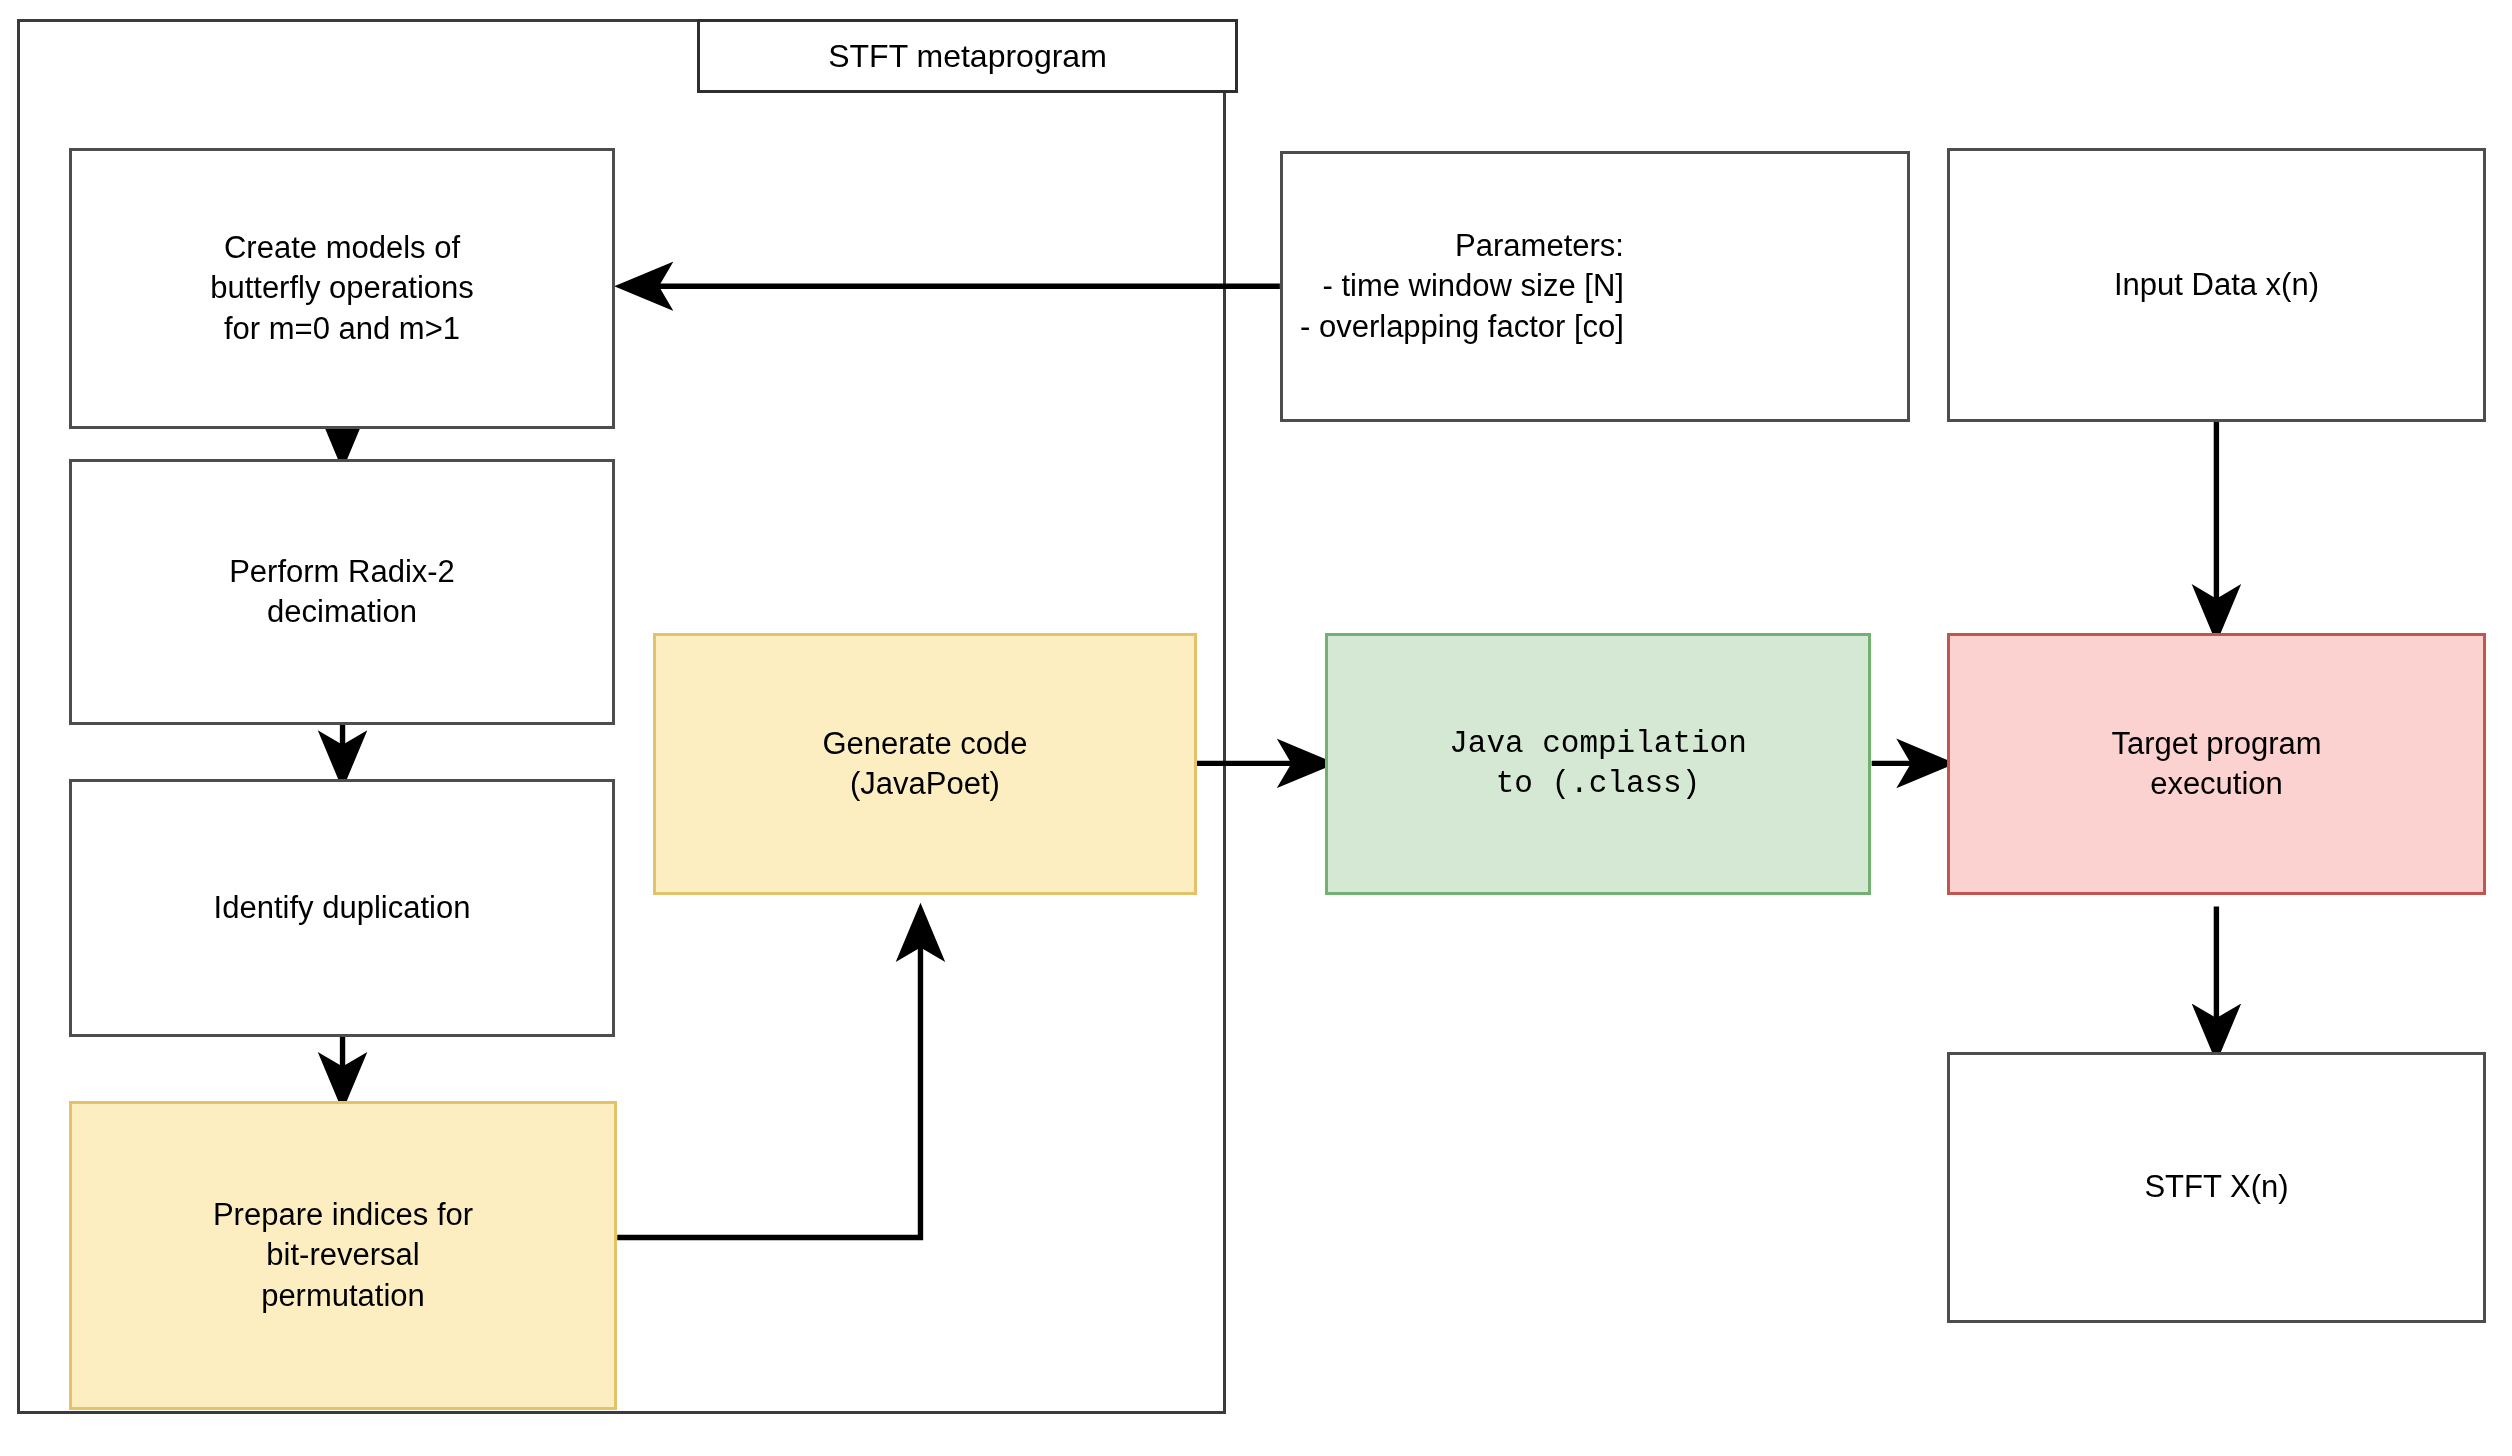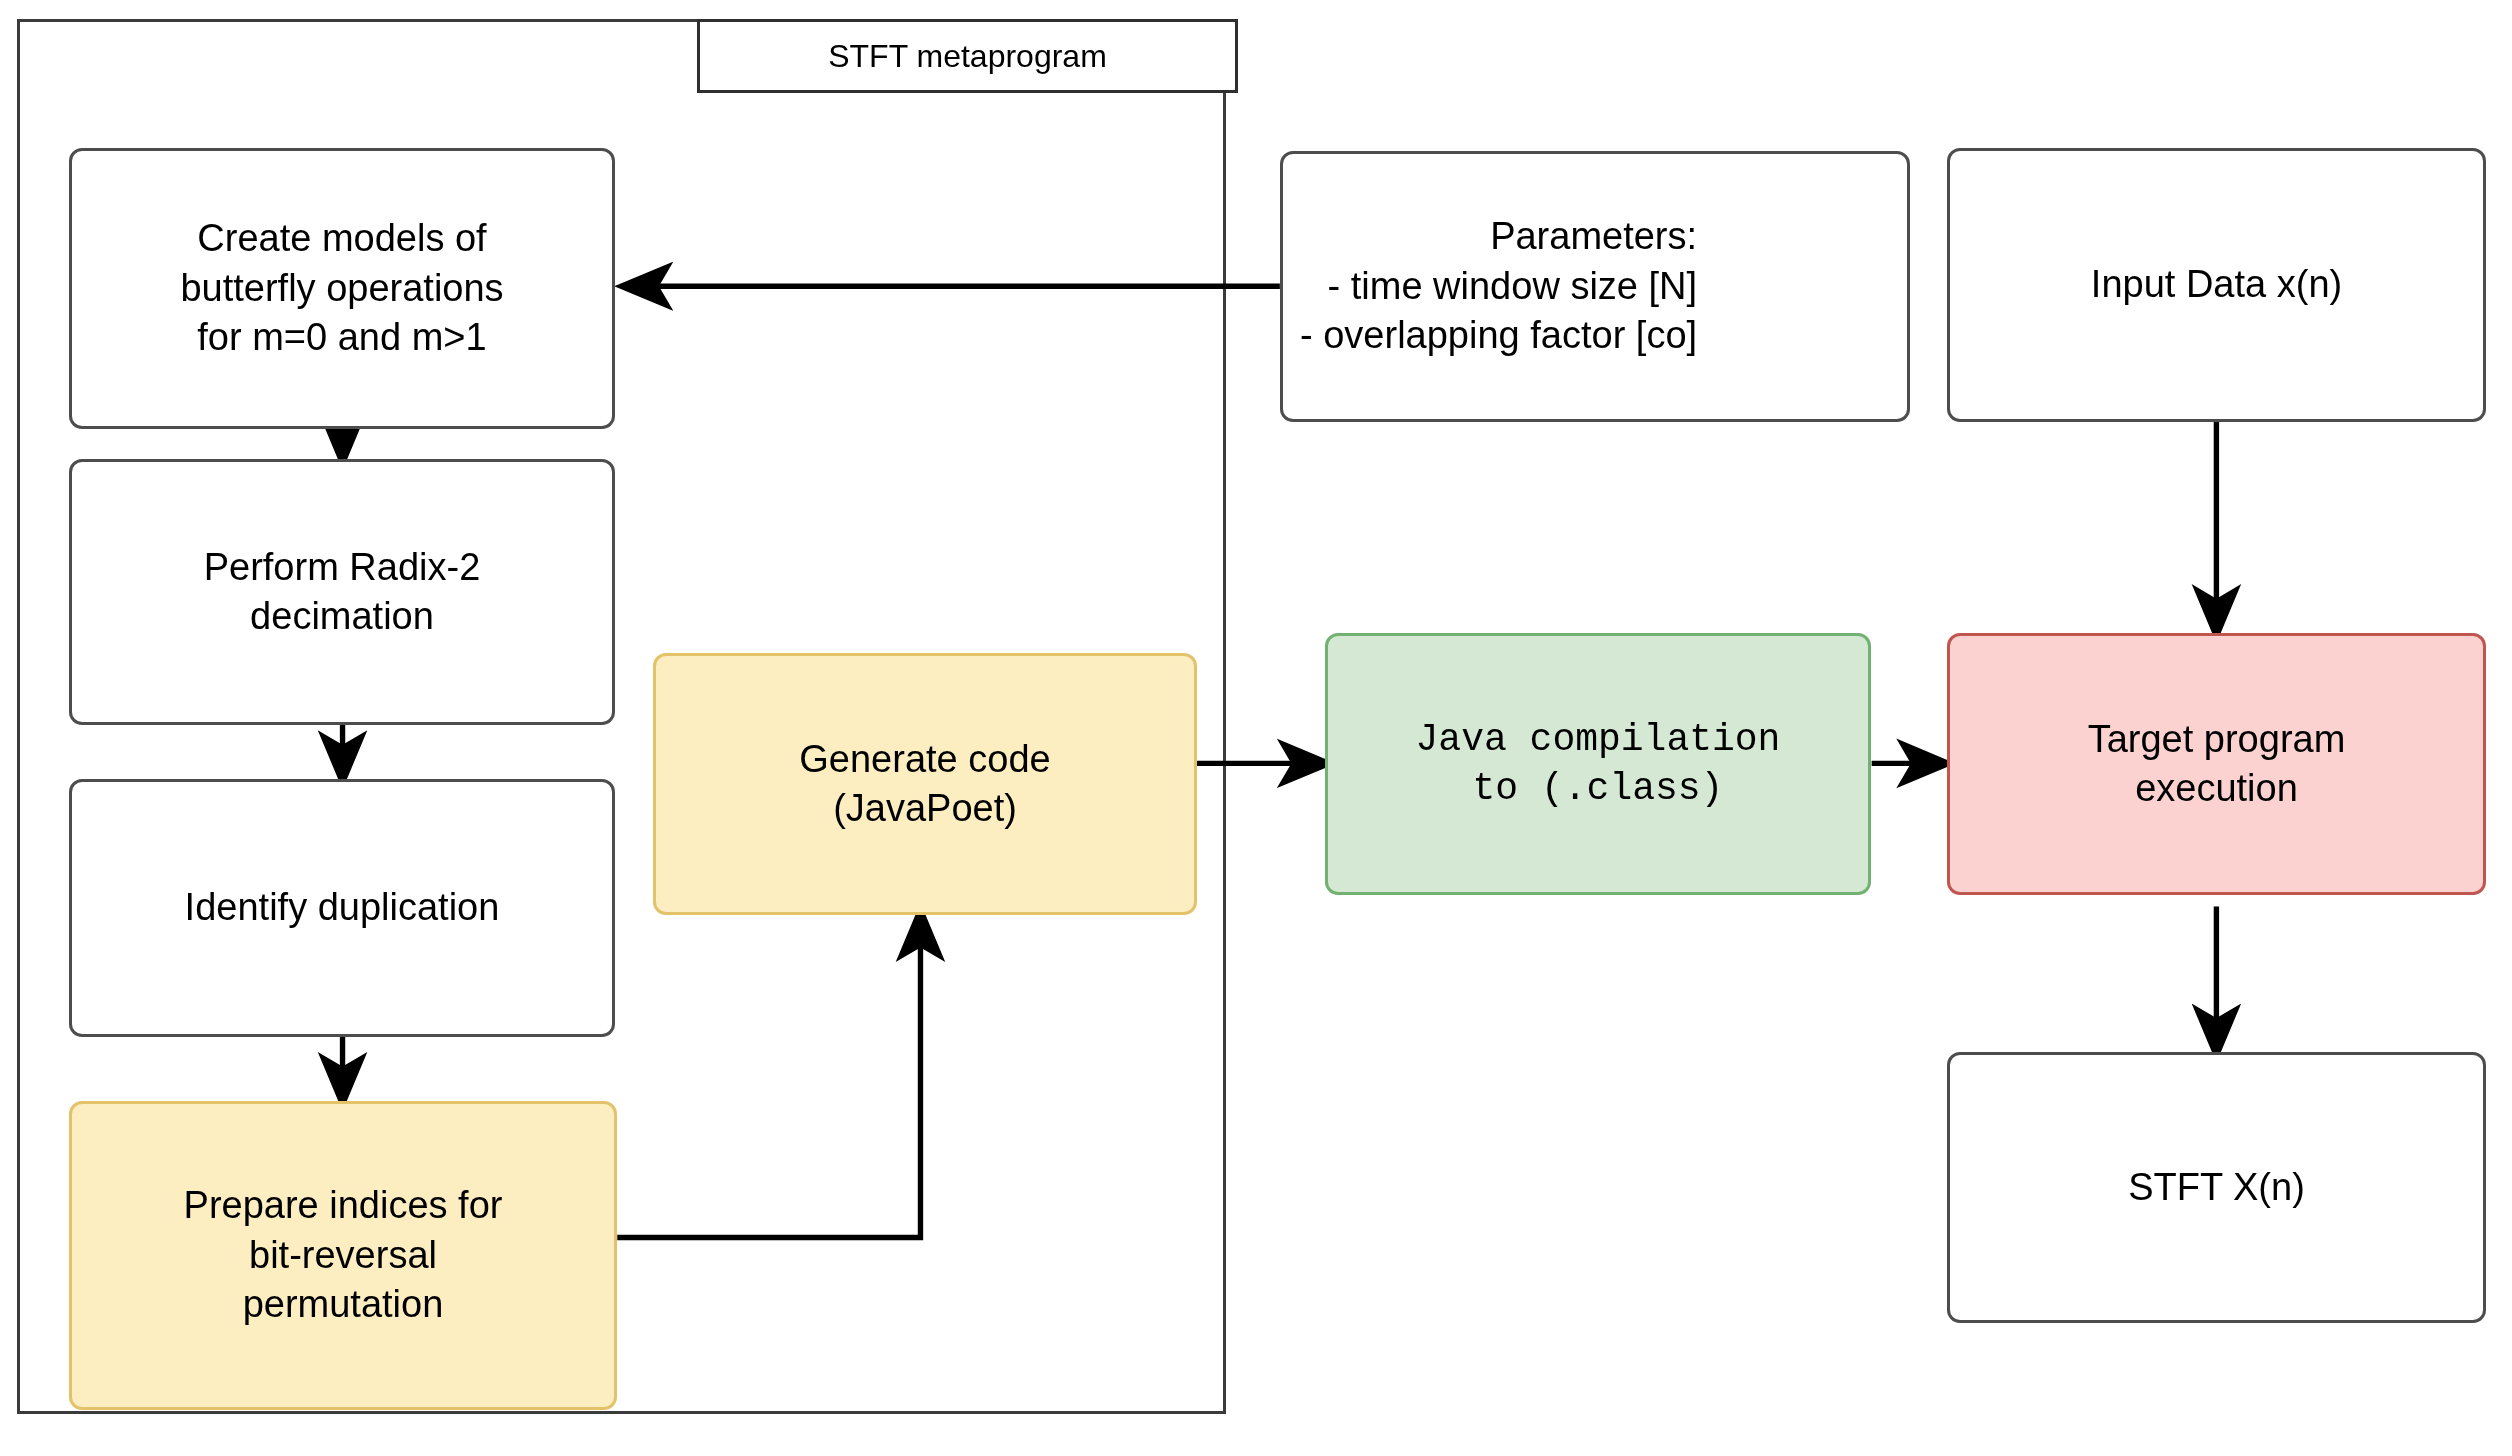--- a/index.html
+++ b/index.html
@@ -22,24 +22,23 @@
   
   .node {
     position: absolute;
     box-sizing: border-box;
     display: flex;
     align-items: center;
     justify-content: center;
     text-align: center;
     color: #000000;
     line-height: 1.30;
-    font-size: 38px;
+    font-size: 31px;
     padding: 4.6px 10.8px;
     white-space: pre-line;
-    border-radius: 13px;
   }
   .plain {
     background: #ffffff;
     border: 3.8px solid #4d4d4d;
   }
   .yellow {
     background: #fdeec2;
     border: 3.8px solid #e3c26a;
   }
   .green {
@@ -155,21 +154,21 @@
 
   <div class="node plain" style="left:69px; top:459px; width:546px; height:266px;">Perform Radix-2
 decimation</div>
 
   <div class="node plain" style="left:69px; top:779px; width:546px; height:258px;">Identify duplication</div>
 
   <div class="node yellow" style="left:69px; top:1101px; width:548px; height:309px;">Prepare indices for
 bit-reversal
 permutation</div>
 
-  <div class="node yellow" style="left:653px; top:633px; width:544px; height:262px;margin-top:20px;">Generate code
+  <div class="node yellow" style="left:653px; top:633px; width:544px; height:262px;">Generate code
 (JavaPoet)</div>
 
   <div class="node plain left-align" style="left:1280px; top:151px; width:630px; height:271px;text-align:right;">Parameters:
 - time window size [N]
 - overlapping factor [co]</div>
 
   <div class="node green" style="left:1325px; top:633px; width:546px; height:262px;">Java compilation
 to (.class)</div>
 
   <div class="node plain" style="left:1947px; top:148px; width:539px; height:274px;">Input Data x(n)</div>

